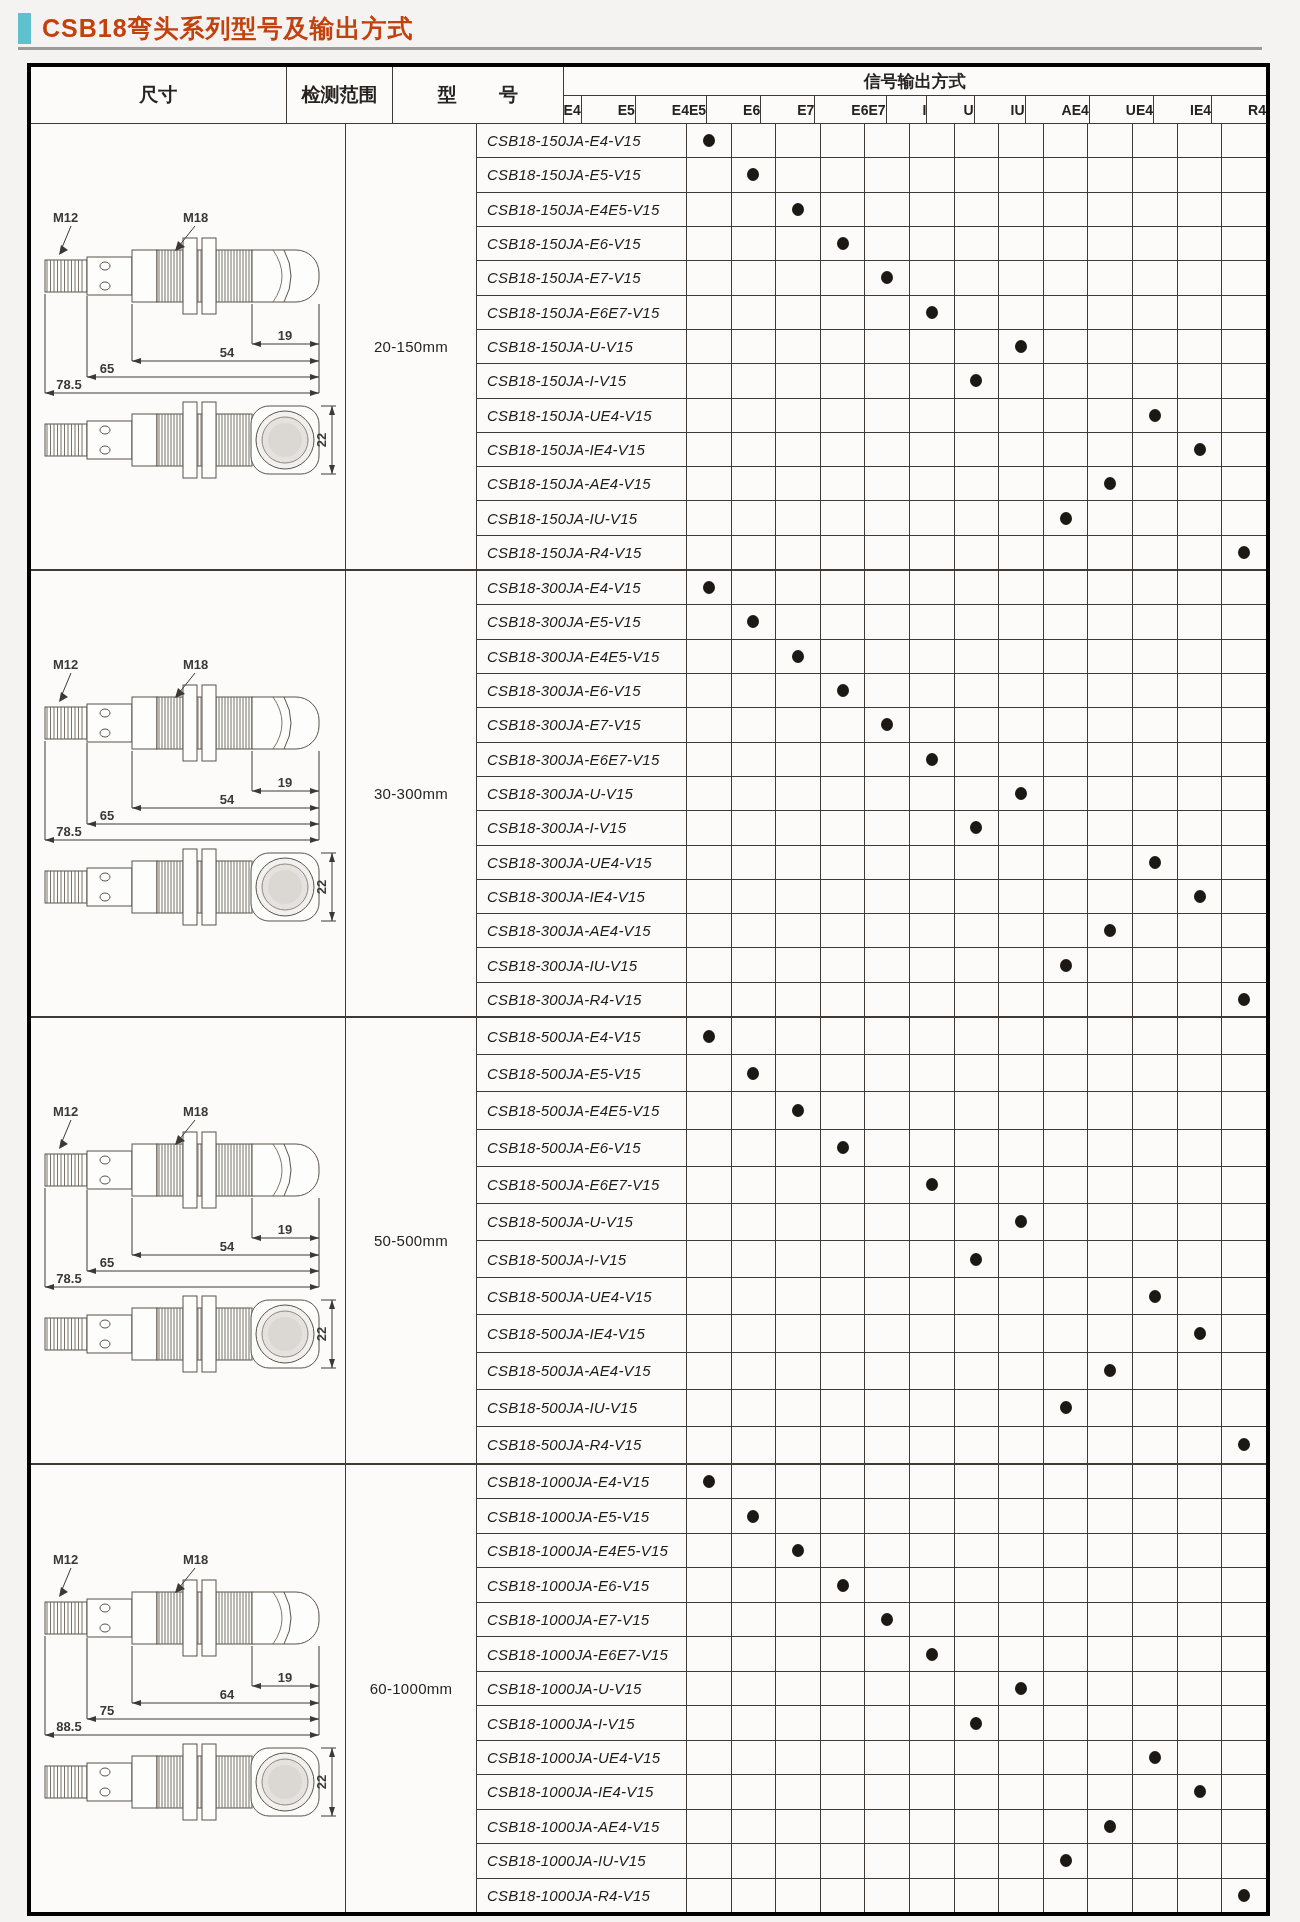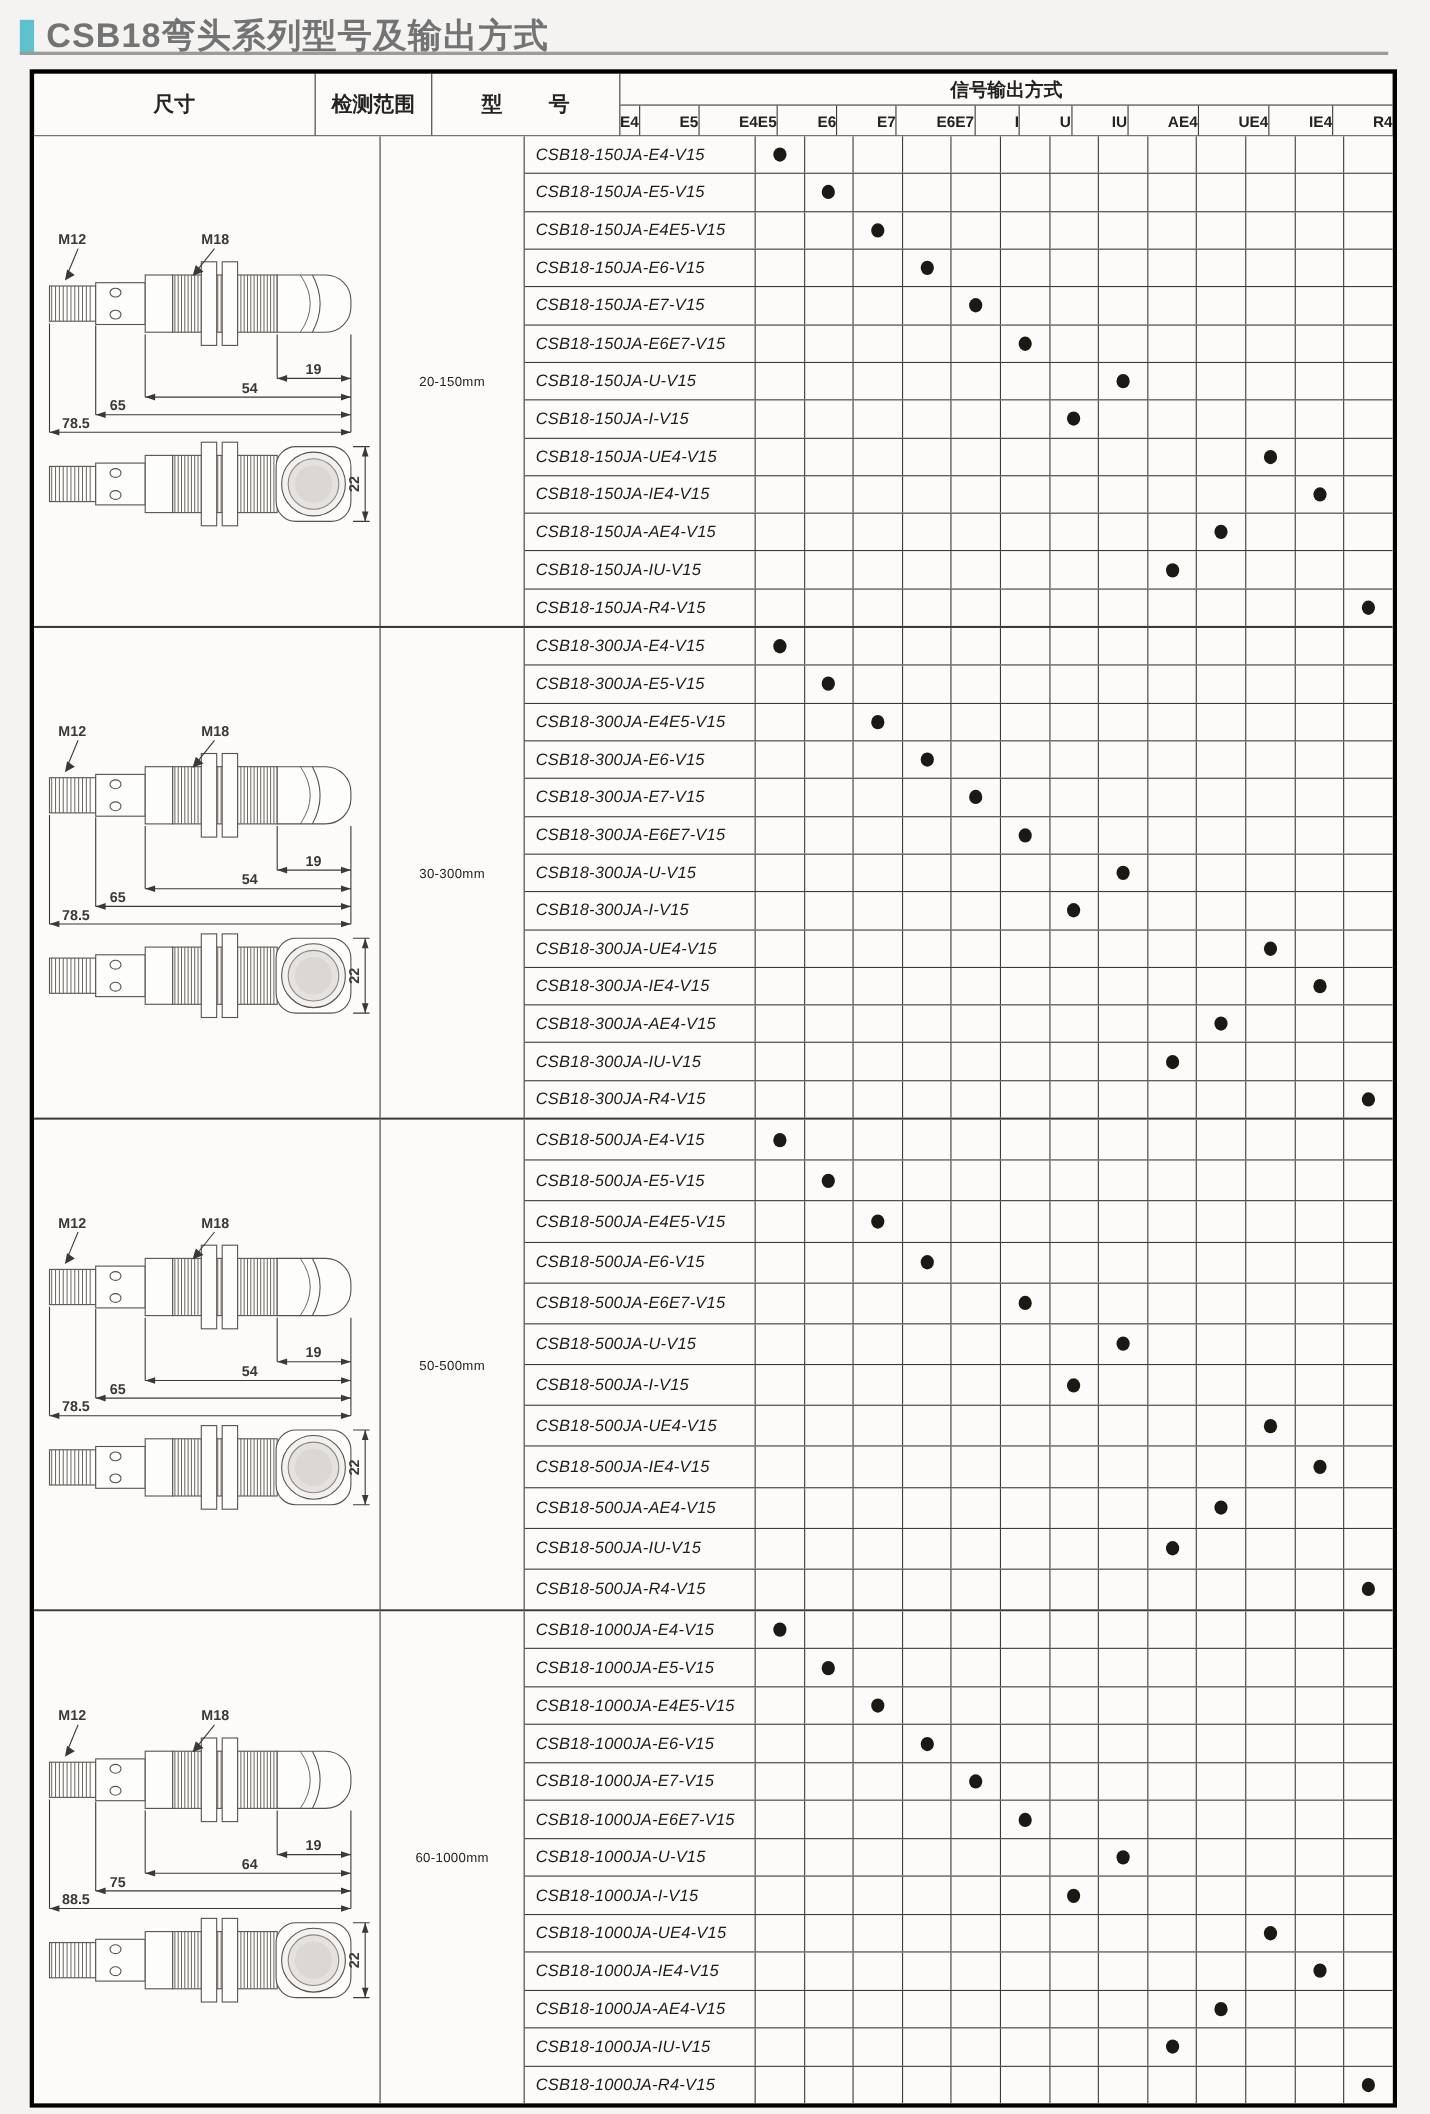--- a/index.html
+++ b/index.html
@@ -1,40 +1,40 @@
 <!DOCTYPE html>
 <html><head>
 <meta charset="utf-8">
 <style>
   html,body{margin:0;padding:0;background:#e9e7e5;}
   *{box-sizing:border-box;}
   .page{position:relative;width:1300px;height:1922px;background:#f5f3f1;
         font-family:"Liberation Sans","DejaVu Sans",sans-serif;color:#26221f;overflow:hidden;}
   .title-row{position:absolute;left:18px;top:12px;display:flex;align-items:center;gap:11px;}
   .accent{width:13px;height:31px;background:#5ec1cd;}
-  h1{margin:0;font-size:31px;font-weight:700;letter-spacing:1px;color:#737373;}
+  h1{margin:0;font-size:25px;font-weight:700;letter-spacing:1px;color:#c2410c;}
   .title-rule{position:absolute;left:18px;top:47px;width:1244px;height:3px;background:#9b9b9b;}
 
   .spec-table{position:absolute;left:27px;top:63px;width:1243px;border:4px solid #000000;background:#fcfbfa;}
   .thead{display:flex;height:57px;border-bottom:1px solid #3f3a35;}
   .hcell{display:flex;align-items:center;justify-content:center;font-weight:700;font-size:19px;border-right:1px solid #3f3a35;}
   .col-dim{width:315px;}
   .col-range{width:131px;}
   .col-model{width:210px;white-space:pre;}
   .signal-area{flex:1;display:flex;flex-direction:column;}
   .signal-title{height:29px;display:flex;align-items:center;justify-content:center;font-weight:700;font-size:17px;border-bottom:1px solid #3f3a35;}
   .signal-cols{flex:1;display:flex;gap:36px;}
   .sig-col{flex:1;display:flex;align-items:center;justify-content:center;font-size:14px;font-weight:600;border-right:1px solid #3f3a35;}
   .sig-col:last-child{border-right:none;}
 
   .group{display:flex;height:447px;border-bottom:2px solid #3f3a35;background:#fcfbfa;}
   .group:last-child{border-bottom:none;}
   .gdim{width:315px;border-right:1px solid #3f3a35;display:flex;align-items:center;justify-content:center;font-weight:bold;}
   .grange{width:131px;border-right:1px solid #3f3a35;display:flex;align-items:center;justify-content:center;
-          font-size:12px;letter-spacing:.3px;}
+          font-size:15px;letter-spacing:.3px;}
   .grows{flex:1;display:flex;flex-direction:column;}
   .trow{flex:1;display:flex;border-bottom:1px solid #3f3a35;font-style:italic;}
   .trow:last-child{border-bottom:none;}
   .mcell{width:210px;border-right:1px solid #3f3a35;display:flex;align-items:center;padding-left:10px;
          font-size:15px;letter-spacing:.2px;color:#1f1b18;}
   .ocell{flex:1;border-right:1px solid #3f3a35;display:flex;align-items:center;justify-content:center;}
   .ocell:last-child{border-right:none;}
   .dot{width:12px;height:13px;border-radius:50%;background:#1c1814;}
 </style>
 </head>

